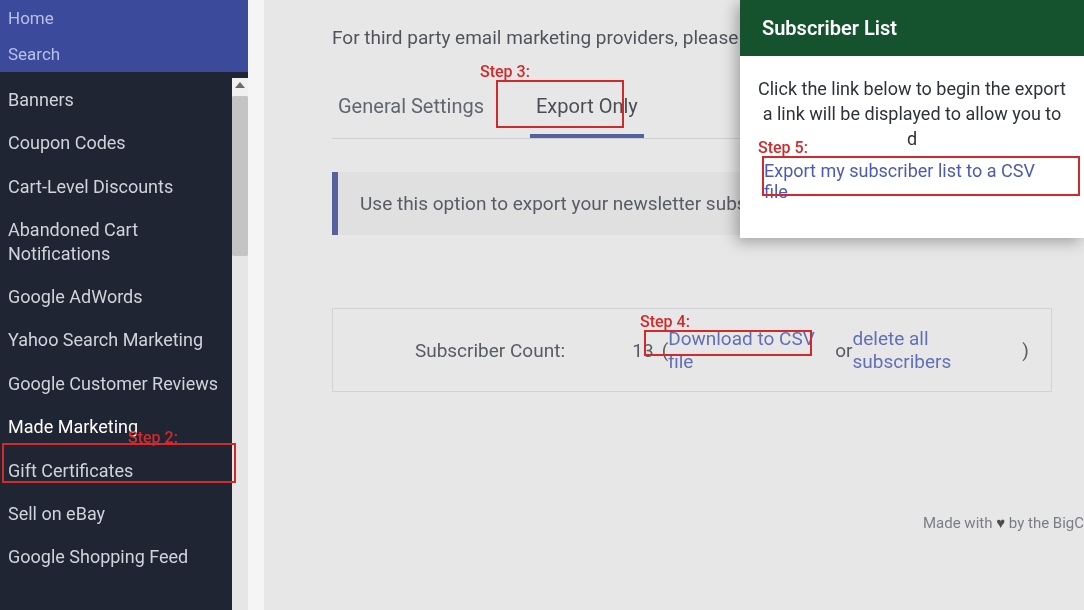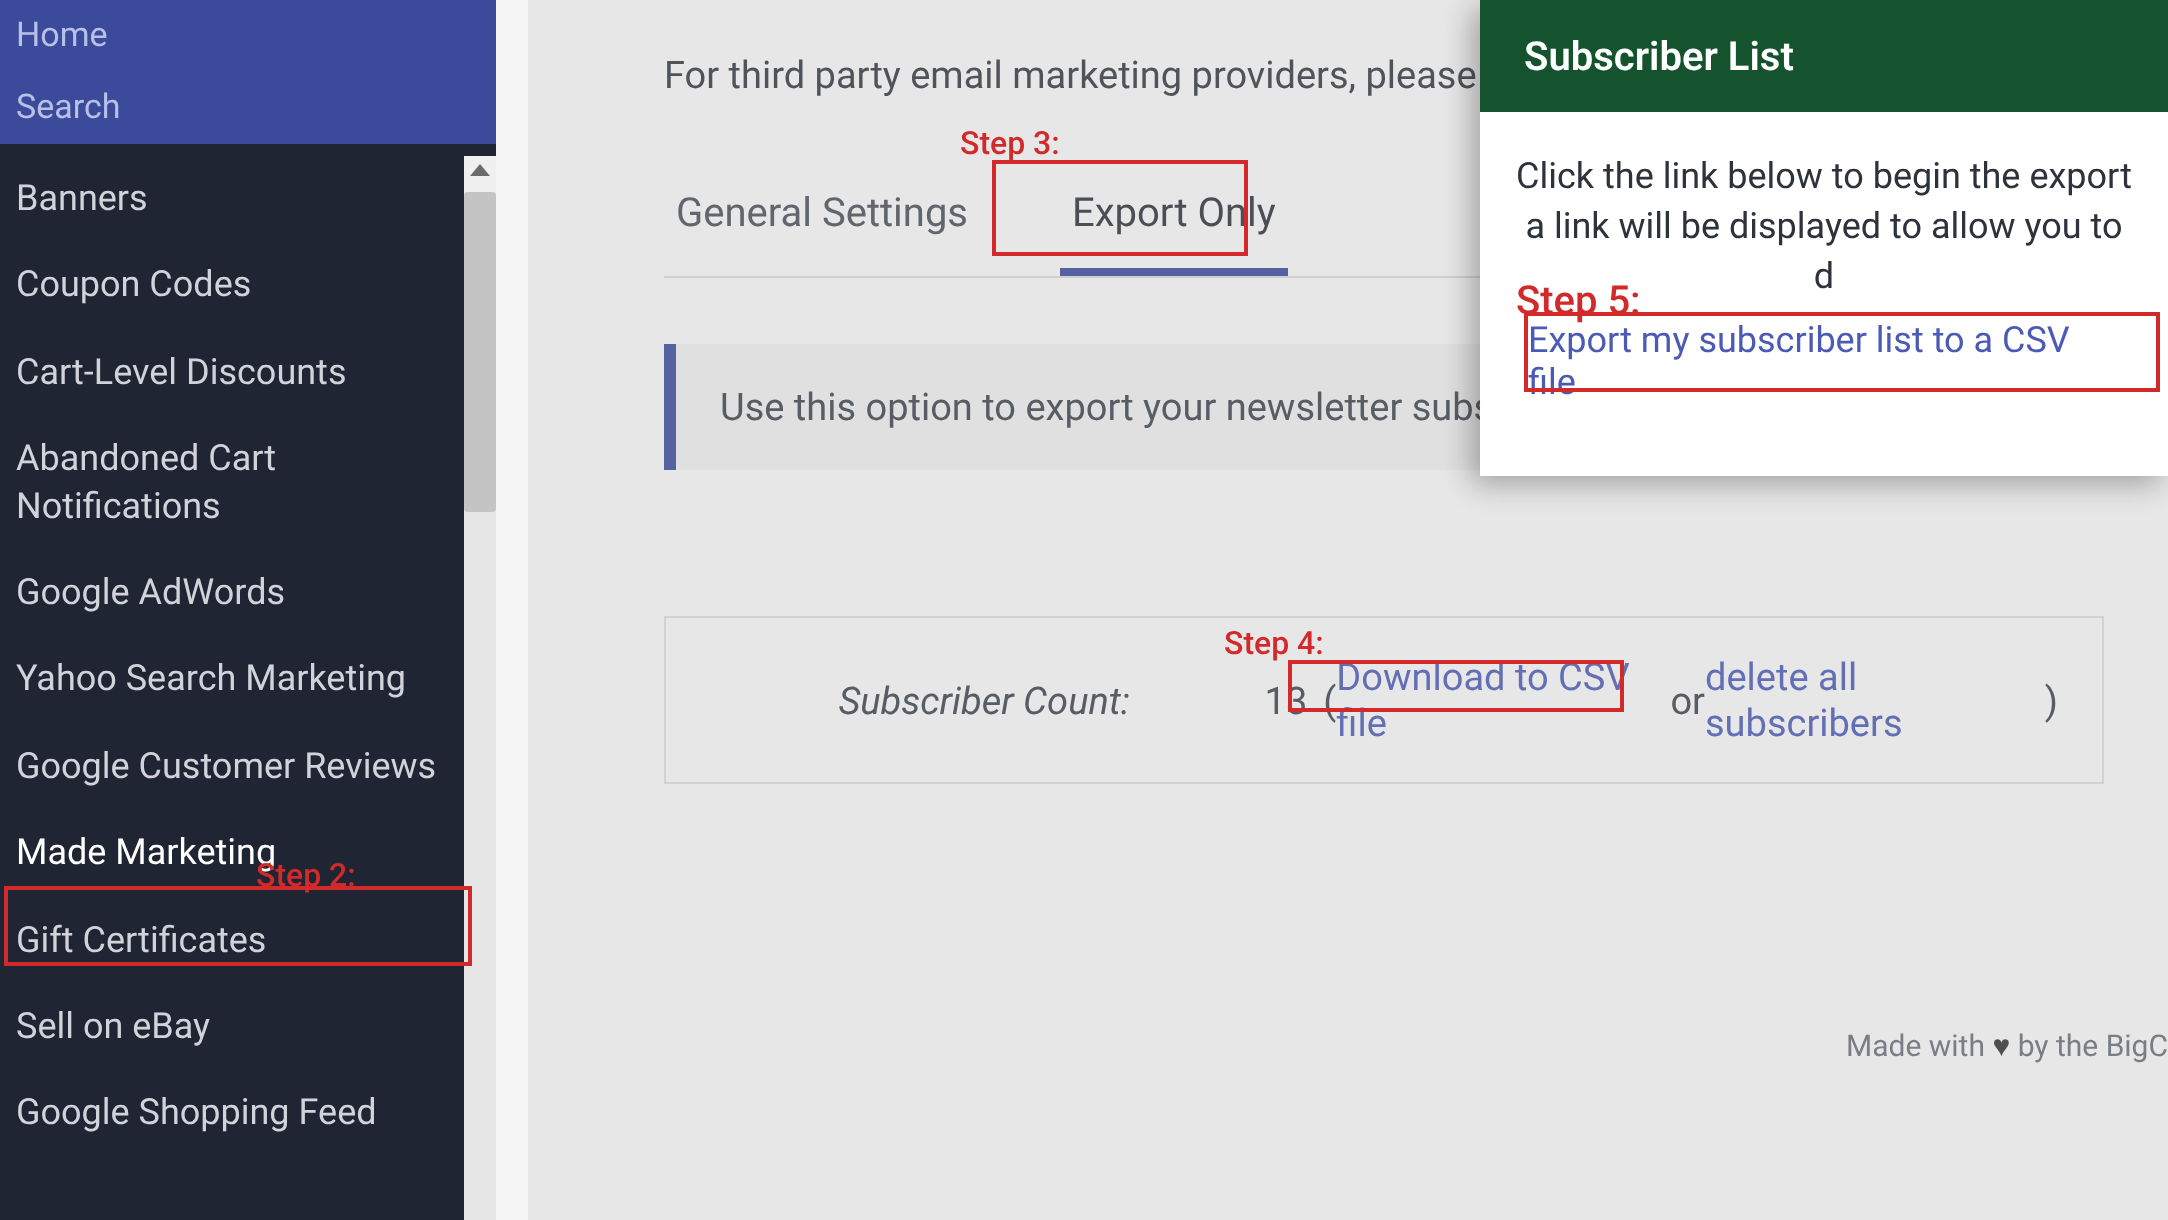--- a/index.html
+++ b/index.html
@@ -145,21 +145,20 @@
       padding: 18px 22px;
       display: flex;
       align-items: center;
       font-size: 19px;
       color: #3e434d;
     }
     .subscriber-label {
       flex: 0 0 240px;
       text-align: right;
       padding-right: 30px;
-      font-style: italic;
     }
     .subscriber-count {
       width: 70px;
       text-align: right;
       padding-right: 8px;
     }
     .link {
       color: #4b5bb5;
       text-decoration: none;
       cursor: pointer;
@@ -187,21 +186,21 @@
       border: 2px solid #d22a2a;
       pointer-events: none;
     }
     
     .step2-label { left: 128px; top: 428px; }
     .step2-box { left: 2px; top: 443px; width: 234px; height: 40px; }
     
     .step3-label { left: 480px; top: 62px; }
     .step3-box { left: 496px; top: 80px; width: 128px; height: 48px; }
     
-    .step4-label { left: 612px; top: 312px; }
+    .step4-label { left: 640px; top: 312px; }
     .step4-box { left: 644px; top: 330px; width: 168px; height: 26px; }
     
     .panel {
       position: absolute;
       right: 0;
       top: 0;
       width: 344px;
       background: #fff;
       box-shadow: -4px 4px 14px rgba(0,0,0,0.3);
     }
@@ -222,21 +221,21 @@
       line-height: 1.4;
     }
     .panel-link {
       display: block;
       color: #4b5bb5;
       font-size: 18px;
       padding: 8px 6px;
       text-align: left;
       cursor: pointer;
     }
-    .step5-label { left: 758px; top: 138px; color:#d22a2a; font-size:20px; }
+    .step5-label { left: 758px; top: 138px; color:#d22a2a; font-size:16px; }
     .step5-box { left: 762px; top: 156px; width: 318px; height: 40px; }
   </style>
 </head>
 <body>
 
 <div class="sidebar">
   <div class="sidebar-top">
     <div class="sidebar-top-item">Home</div>
     <div class="sidebar-top-item">Search</div>
   </div>

